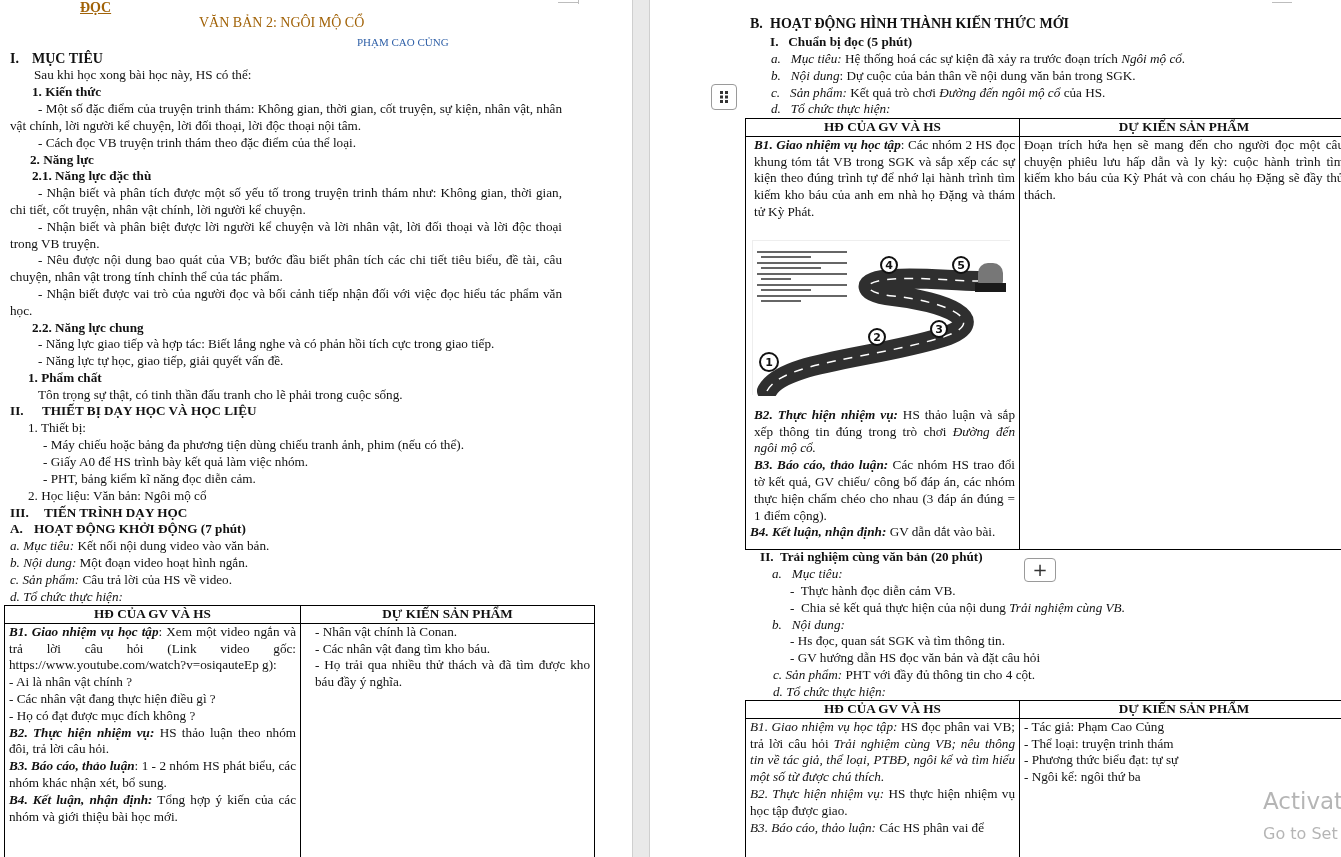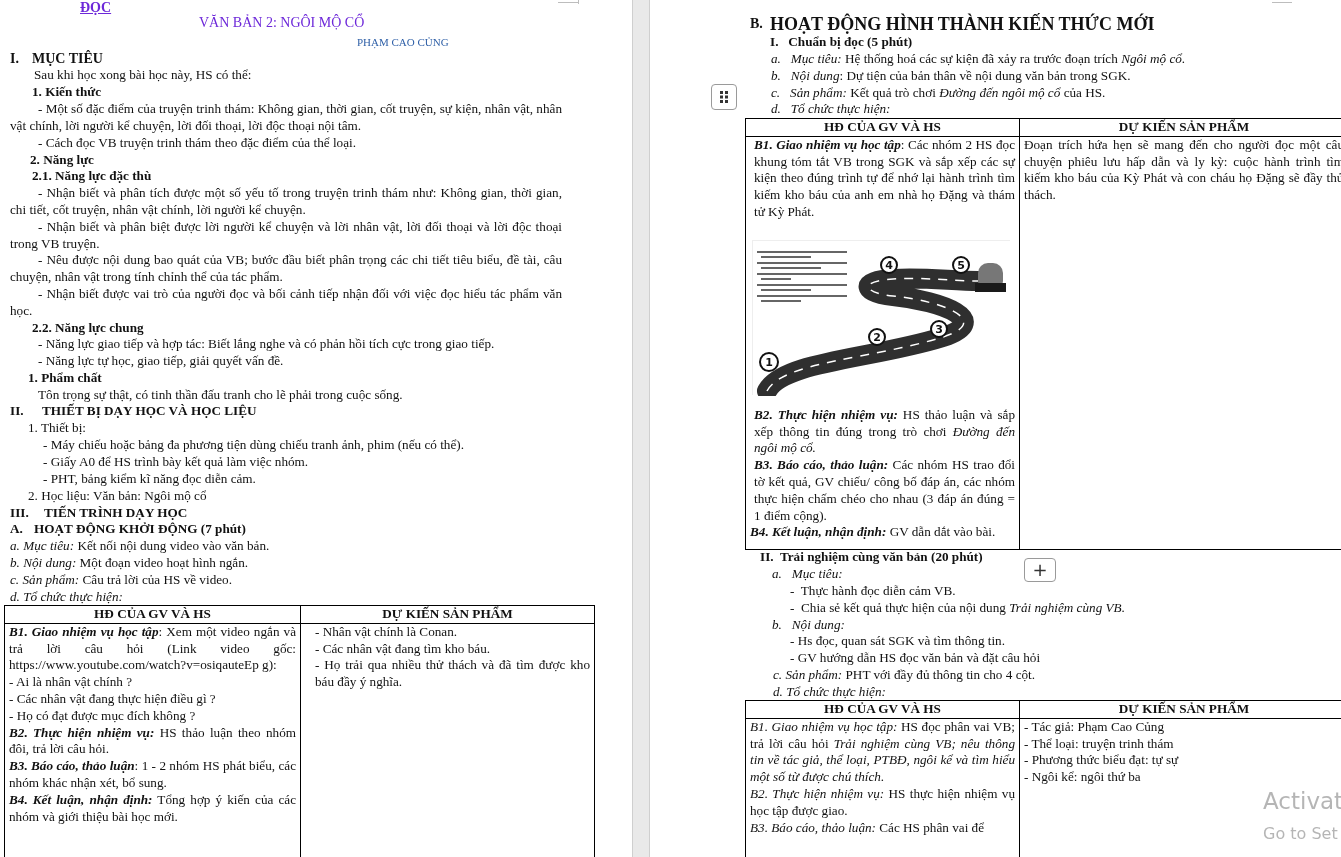--- a/index.html
+++ b/index.html
@@ -11,21 +11,21 @@
   #page-right { left: 652px; width: 689px; }
   .gutter { position: absolute; left: 632px; top: 0; width: 18px; height: 857px; background: #e9e9e9; border-left: 1px solid #cfcfcf; border-right: 1px solid #cfcfcf; }
 
   .corner { position: absolute; top: 0; height: 3px; border-bottom: 1px solid #bdbdbd; }
   .corner.v { width: 1px; height: 4px; border: none; border-left: 1px solid #bdbdbd; }
 
   .abs { position: absolute; white-space: nowrap; }
   .b { font-weight: bold; }
   .i { font-style: italic; }
   .bi { font-weight: bold; font-style: italic; }
-  .red { color: #6d28d9; }
+  .red { color: #a16207; }
   .blue { color: #2e5fa7; }
   .u { text-decoration: underline; }
 
   .para { position: absolute; white-space: normal; text-align: justify; }
 
   table.doc { position: absolute; border-collapse: collapse; font-size: 13.2px; line-height: 16.8px; }
   table.doc td, table.doc th { border: 1px solid #000; vertical-align: top; padding: 0 4px; }
   table.doc th { font-weight: bold; text-align: center; height: 17px; }
   .cell-line { display: block; text-align: justify; }
 
@@ -53,21 +53,21 @@
   <div class="abs b" style="left:32px;top:84px;">1. Kiến thức</div>
 
   <div class="para" style="left:10px;top:101px;width:552px;text-indent:28px;">- Một số đặc điểm của truyện trinh thám: Không gian, thời gian, cốt truyện, sự kiện, nhân vật, nhân vật chính, lời người kể chuyện, lời đối thoại, lời độc thoại nội tâm.</div>
   <div class="abs" style="left:38px;top:135px;">- Cách đọc VB truyện trinh thám theo đặc điểm của thể loại.</div>
 
   <div class="abs b" style="left:30px;top:152px;">2. Năng lực</div>
   <div class="abs b" style="left:32px;top:168px;">2.1. Năng lực đặc thù</div>
 
   <div class="para" style="left:10px;top:185px;width:552px;text-indent:28px;">-    Nhận biết và phân tích được một số yếu tố trong truyện trinh thám như: Không gian, thời gian, chi tiết, cốt truyện, nhân vật chính, lời người kể chuyện.</div>
   <div class="para" style="left:10px;top:219px;width:552px;text-indent:28px;">-    Nhận biết và phân biệt được lời người kể chuyện và lời nhân vật, lời đối thoại và lời độc thoại trong VB truyện.</div>
-  <div class="para" style="left:10px;top:252px;width:552px;text-indent:28px;">- Nêu được nội dung bao quát của VB; bước đầu biết phân trọng các chi tiết tiêu biểu, đề tài, câu chuyện, nhân vật trong tính chỉnh thể của tác phẩm.</div>
+  <div class="para" style="left:10px;top:252px;width:552px;text-indent:28px;">- Nêu được nội dung bao quát của VB; bước đầu biết phân tích các chi tiết tiêu biểu, đề tài, câu chuyện, nhân vật trong tính chỉnh thể của tác phẩm.</div>
   <div class="para" style="left:10px;top:286px;width:552px;text-indent:28px;">- Nhận biết được vai trò của người đọc và bối cảnh tiếp nhận đối với việc đọc hiểu tác phẩm văn học.</div>
 
   <div class="abs b" style="left:32px;top:320px;">2.2. Năng lực chung</div>
   <div class="abs" style="left:38px;top:336px;">- Năng lực giao tiếp và hợp tác: Biết lắng nghe và có phản hồi tích cực trong giao tiếp.</div>
   <div class="abs" style="left:38px;top:353px;text-align:right;">- Năng lực tự học, giao tiếp, giải quyết vấn đề.</div>
   <div class="abs b" style="left:28px;top:370px;">1. Phẩm chất</div>
   <div class="abs" style="left:38px;top:387px;">Tôn trọng sự thật, có tinh thần đấu tranh cho lẽ phải trong cuộc sống.</div>
 
   <div class="abs b" style="left:10px;top:403px;">II.</div>
   <div class="abs b" style="left:42px;top:403px;">THIẾT BỊ DẠY HỌC VÀ HỌC LIỆU</div>
@@ -112,25 +112,25 @@
   </tbody>
     </table>
 </div>
 
 <div class="gutter"></div>
 
 <div class="page" id="page-right">
   <div class="corner" style="left:620px;width:20px;"></div>
 
   <div class="abs b" style="left:98px;top:16px;font-size:14px;">B.</div>
-  <div class="abs b" style="left:118px;top:16px;font-size:18px;">HOẠT ĐỘNG HÌNH THÀNH KIẾN THỨC MỚI</div>
+  <div class="abs b" style="left:118px;top:16px;font-size:14px;">HOẠT ĐỘNG HÌNH THÀNH KIẾN THỨC MỚI</div>
   <div class="abs b" style="left:118px;top:34px;white-space:pre;">I.   Chuẩn bị đọc (5 phút)</div>
 
   <div class="abs" style="left:119px;top:51px;"><span class="i" style="white-space:pre;">a.   Mục tiêu:</span><span> Hệ thống hoá các sự kiện đã xảy ra trước đoạn trích </span><span class="i">Ngôi mộ cổ.</span></div>
-  <div class="abs" style="left:119px;top:68px;"><span class="i" style="white-space:pre;">b.   Nội dung</span><span>: Dự tiện của bản thân về nội dung văn bản trong SGK.</span></div>
+  <div class="abs" style="left:119px;top:68px;"><span class="i" style="white-space:pre;">b.   Nội dung</span><span>: Dự cuộc của bản thân về nội dung văn bản trong SGK.</span></div>
   <div class="abs" style="left:119px;top:85px;"><span class="i" style="white-space:pre;">c.   Sản phẩm:</span><span> Kết quả trò chơi </span><span class="i">Đường đến ngôi mộ cổ</span><span> của HS.</span></div>
   <div class="abs i" style="left:119px;top:101px;white-space:pre;">d.   Tổ chức thực hiện:</div>
 
   <table class="doc" style="left:93px;top:118px;width:604px;">
     <tbody>
         <tr>
       <th style="width:274px;">HĐ CỦA GV VÀ HS</th>
       <th>DỰ KIẾN SẢN PHẨM</th>
     </tr>
     <tr style="height:413px;">

